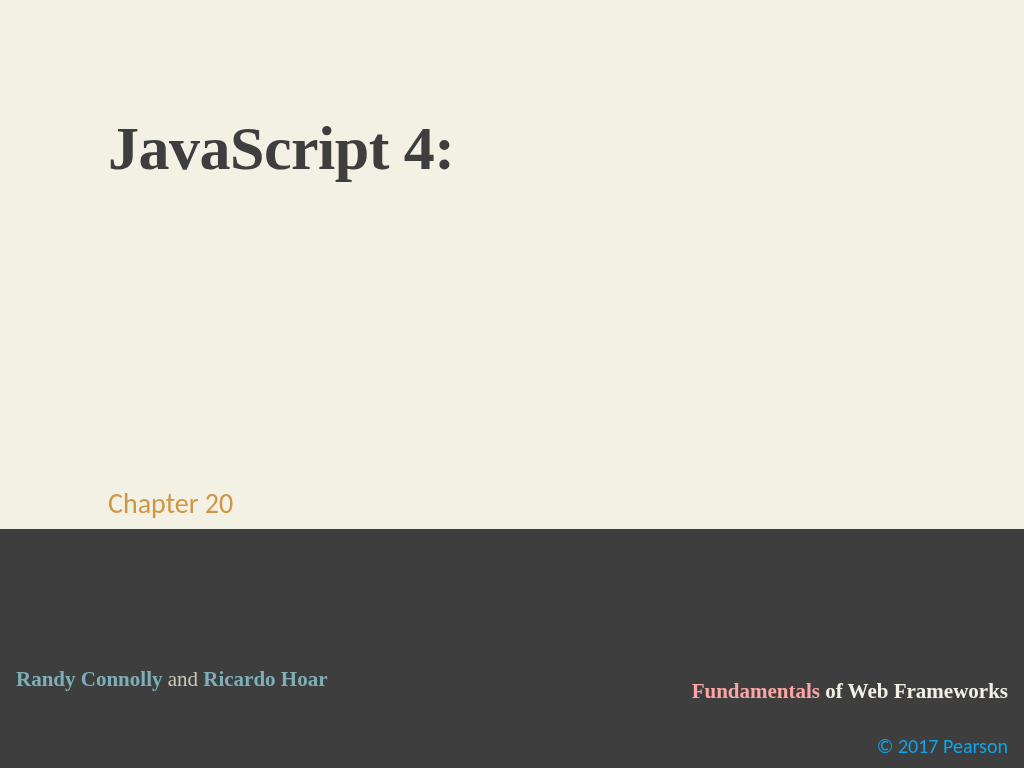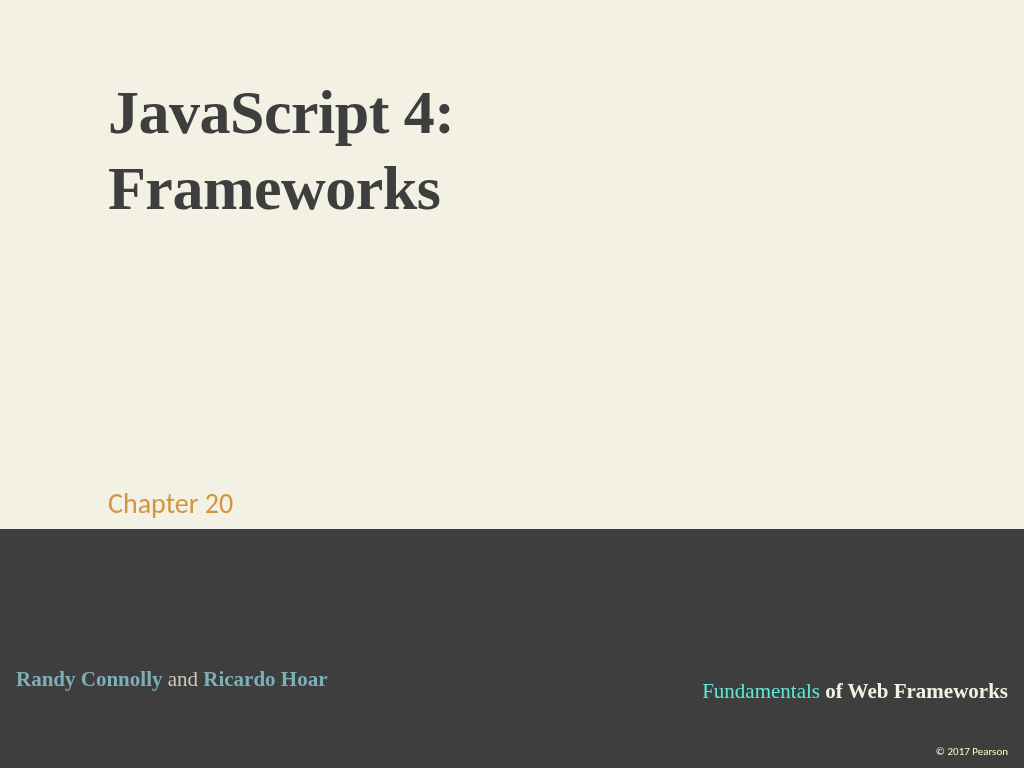--- a/index.html
+++ b/index.html
@@ -22,20 +22,21 @@
       padding: 75px 0 0 108px;
       position: relative;
     }
     .title {
       font-size: 62px;
       font-weight: bold;
       color: #3e3e3e;
       line-height: 1.22;
       font-family: Georgia, 'Times New Roman', serif;
       letter-spacing: -0.5px;
+      margin-top: 36px;
     }
     .chapter {
       position: absolute;
       bottom: 8px;
       left: 108px;
       font-size: 28px;
       color: #d19544;
       font-family: Calibri, 'Segoe UI', sans-serif;
       font-weight: 400;
     }
@@ -63,42 +64,41 @@
     .book-title {
       position: absolute;
       bottom: 64px;
       right: 16px;
       font-size: 21px;
       font-family: Georgia, 'Times New Roman', serif;
       color: #f2f1e4;
       font-weight: bold;
     }
     .book-title-first {
-      color: #5eead4;
-      font-weight: normal;
+      color: #fca5a5;
+      font-weight: bold;
       margin-left: 12px;
     }
     .copyright {
       position: absolute;
       bottom: 8px;
       right: 16px;
       text-align: right;
-      font-size: 11px;
-      color: #fef9c3;
+      font-size: 20px;
+      color: #0ea5e9;
       font-family: Calibri, 'Segoe UI', sans-serif;
       line-height: 1.35;
     }
   </style>
 </head>
 <body>
 
 <div class="upper-section">
   <h1 class="title">
     <span>JavaScript 4:</span><br>
-    <span>Frameworks</span>
   </h1>
   <div class="chapter">Chapter 20</div>
 </div>
 
 <div class="lower-section">
   <div class="authors">
     <span class="author-name">Randy Connolly</span><span class="author-and"> and </span><span class="author-name">Ricardo Hoar</span>
   </div>
   <div class="book-title">
     <span class="book-title-first">Fundamentals</span><span> of Web Frameworks</span>

